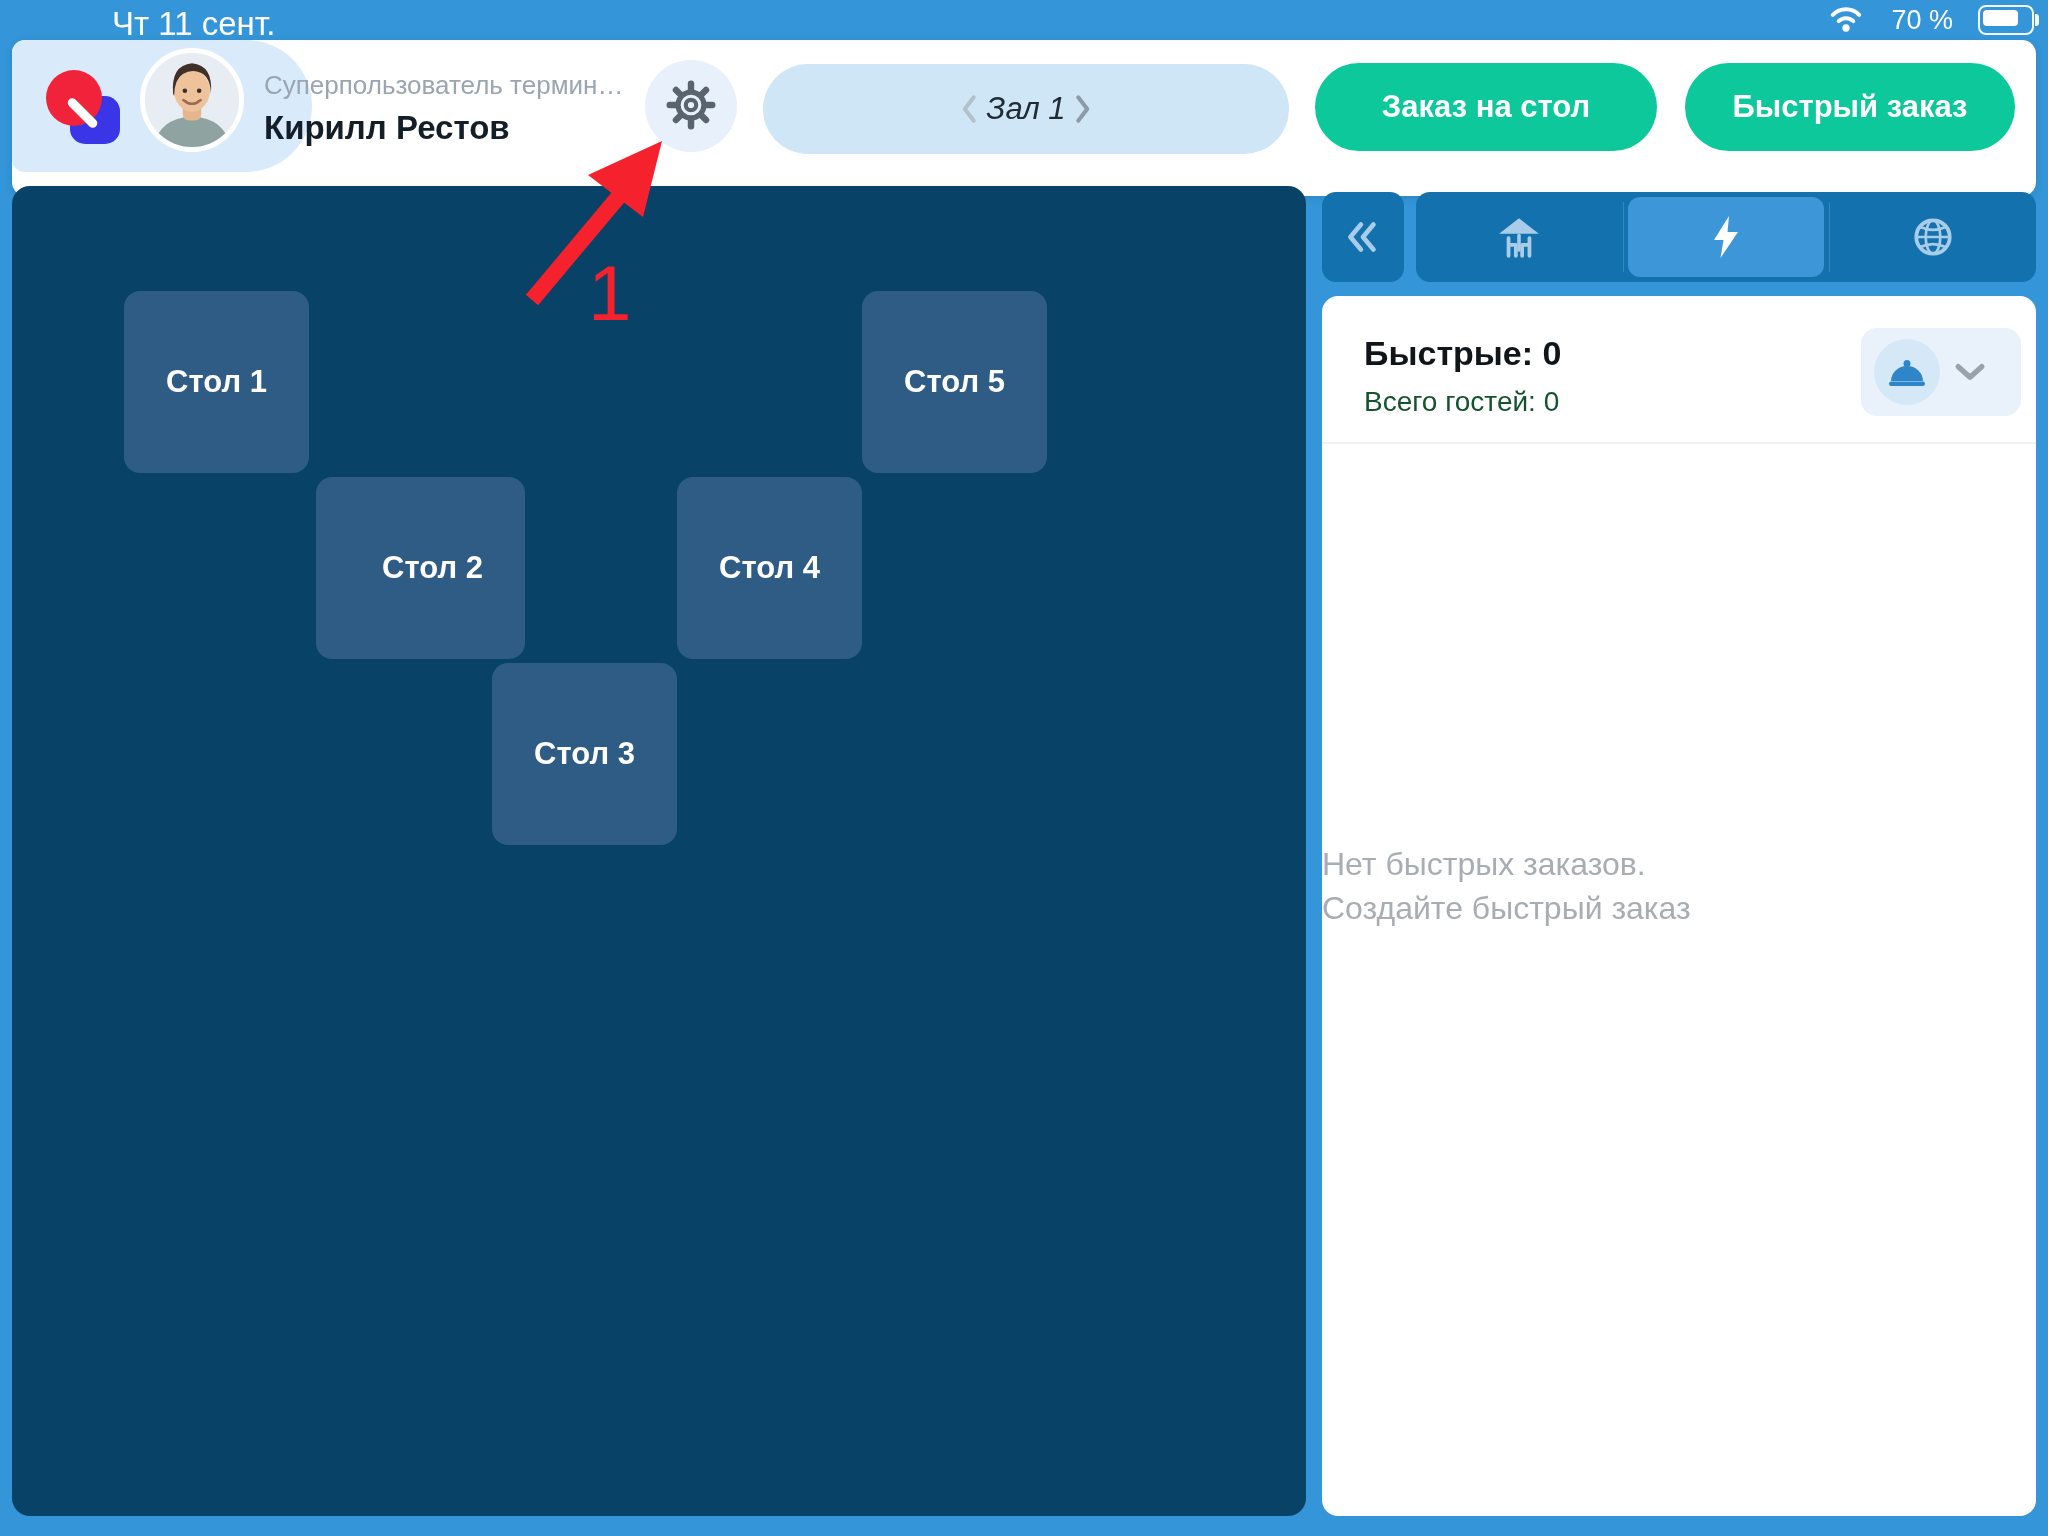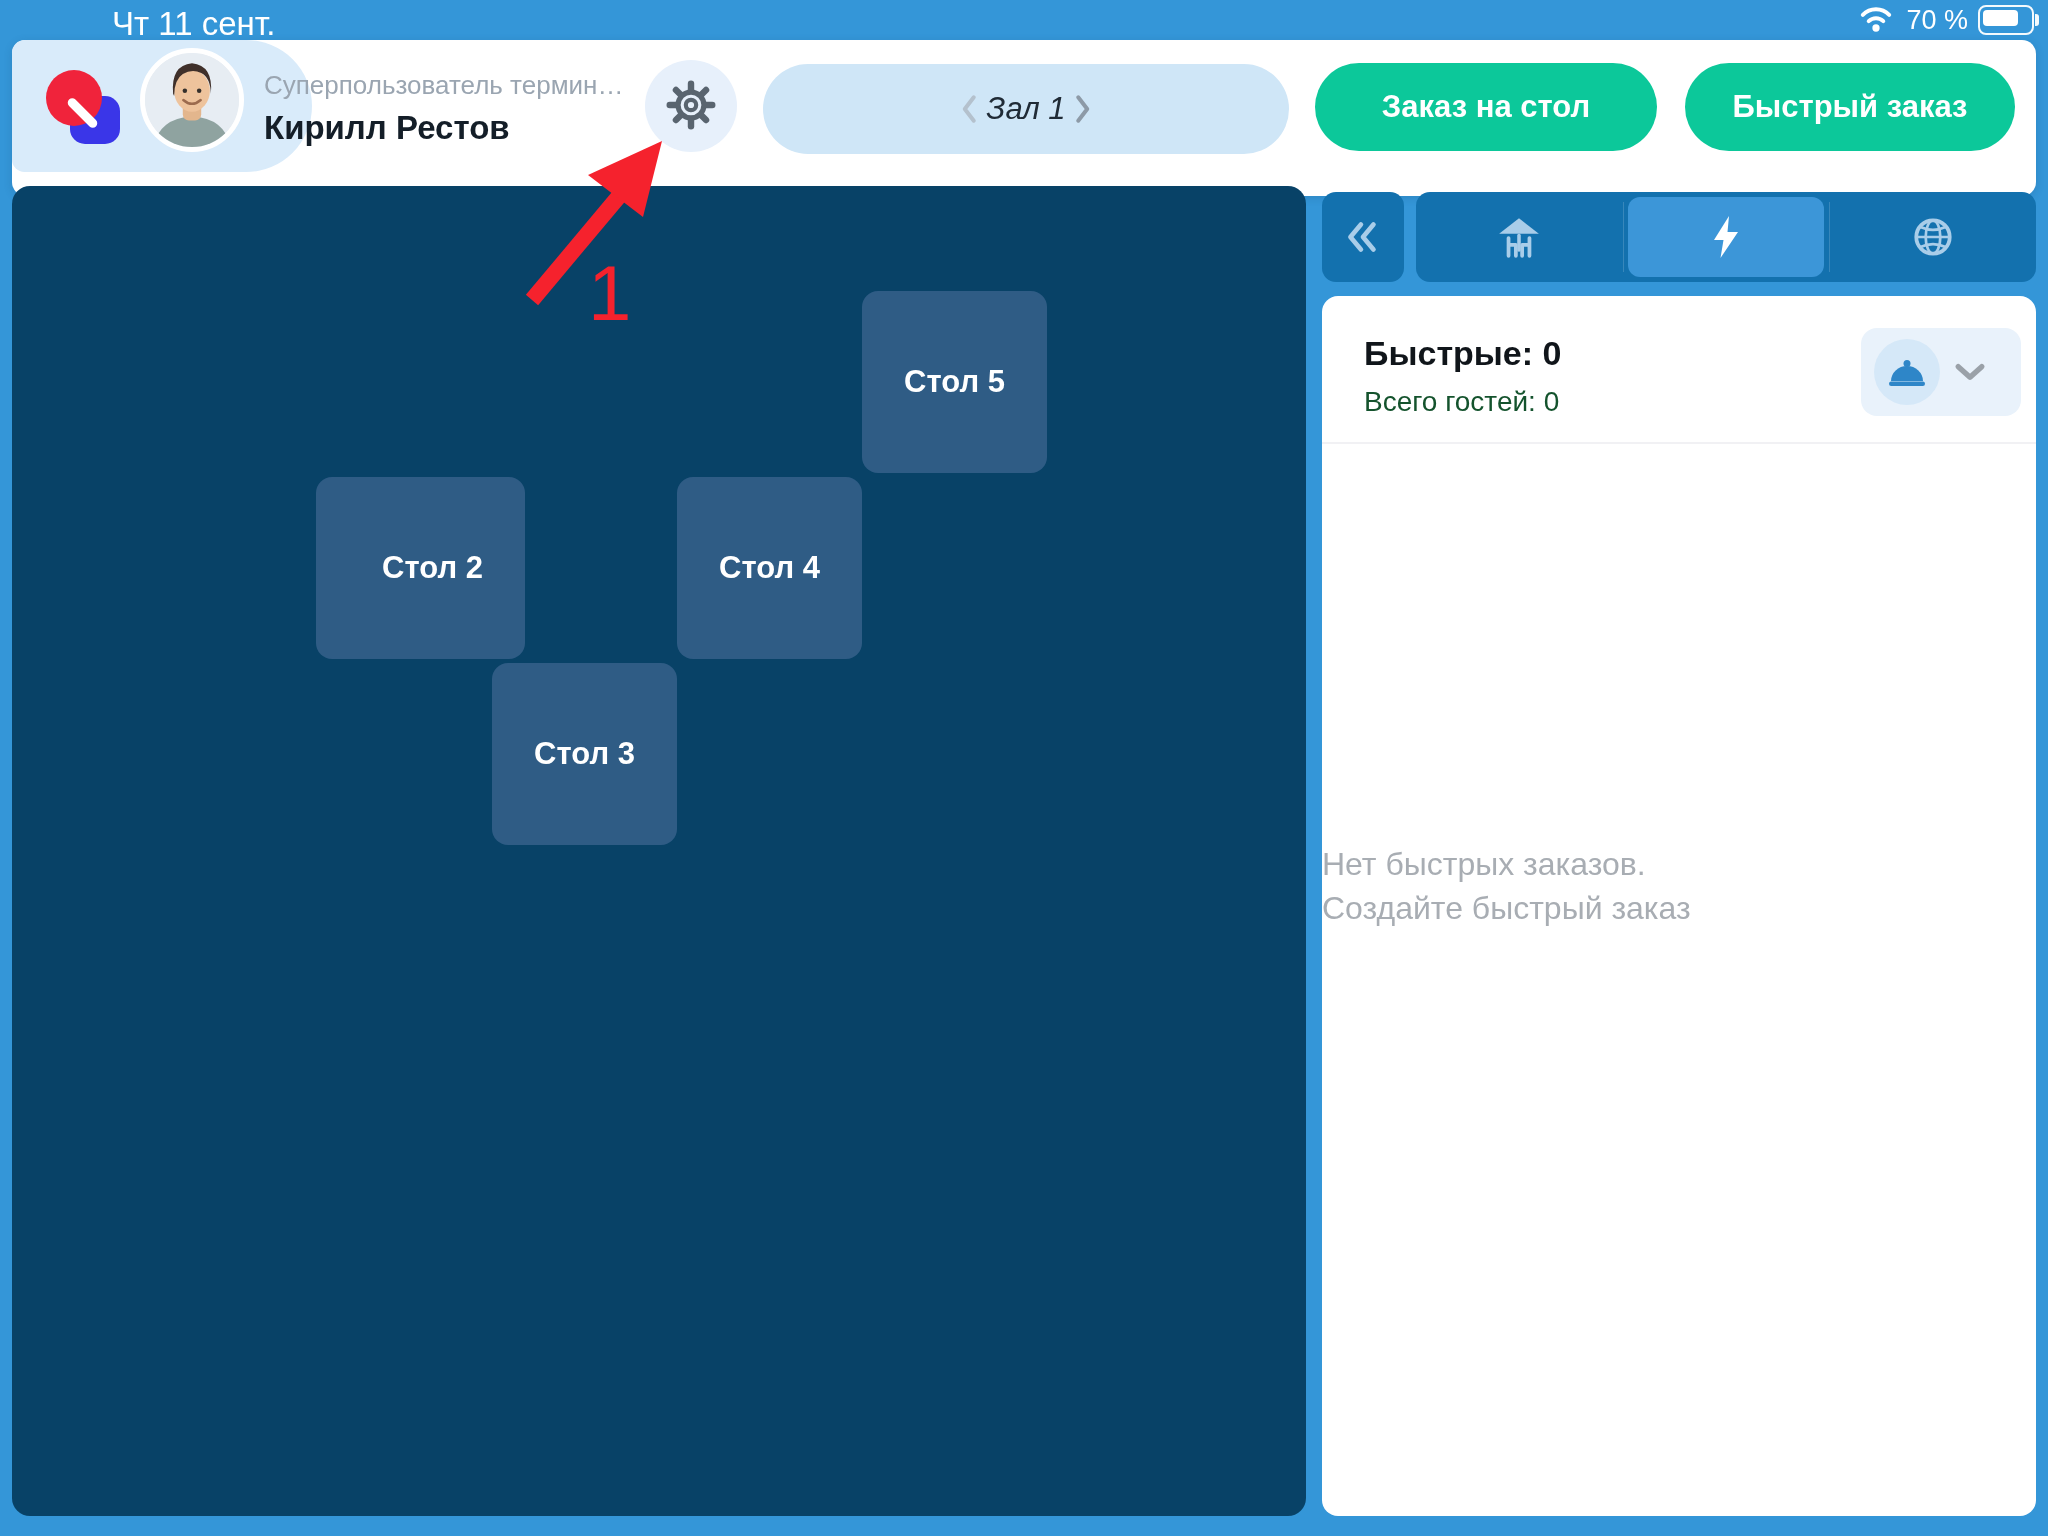--- a/index.html
+++ b/index.html
@@ -15,21 +15,21 @@
     --red:#f5222d;
   }
   html,body{margin:0;padding:0;}
   body{font-family:"Liberation Sans",sans-serif;background:var(--app-blue);}
   .screen{position:relative;width:2048px;height:1536px;background:var(--app-blue);overflow:hidden;}
 
   
   .status-bar{position:absolute;left:0;top:0;width:100%;height:40px;color:#fff;}
   .sb-time{position:absolute;left:26px;top:5px;font-size:27px;font-weight:700;margin-top:47px;}
   .sb-date{position:absolute;left:112px;top:5px;font-size:33px;font-weight:500;}
-  .sb-right{position:absolute;right:14px;top:0;height:40px;display:flex;align-items:center;gap:10px;}
+  .sb-right{position:absolute;right:14px;top:0;height:40px;display:flex;align-items:center;gap:25px;}
   .sb-batt-label{font-size:27px;font-weight:500;}
   .battery{position:relative;width:52px;height:26px;border:2px solid rgba(255,255,255,.95);border-radius:8px;}
   .battery-fill{position:absolute;left:3px;top:3px;width:68%;height:16px;border-radius:4px;background:#fff;}
   .battery-tip{position:absolute;right:-7px;top:7px;width:4px;height:12px;border-radius:0 3px 3px 0;background:rgba(255,255,255,.95);}
 
   
   .header{position:absolute;left:12px;top:40px;width:2024px;height:156px;background:#fff;
     border-radius:14px;box-shadow:0 2px 8px rgba(20,60,100,.18);}
   .blob{position:absolute;left:0;top:0;width:300px;height:132px;background:var(--lightblob);
     border-radius:18px 95px 95px 18px;}
@@ -173,20 +173,21 @@
           <polyline points="5.5,6 14,17 5.5,28" fill="none" stroke="#8d9aa7" stroke-width="3.8" stroke-linecap="round" stroke-linejoin="round"></polyline>
         </svg>
       </button>
     </div>
 
     <button class="btn-green btn-quick">Быстрый заказ</button>
     <button class="btn-green btn-order">Заказ на стол</button>
   </header>
 
   <main class="floor">
+    <div class="table t1">Стол 1</div>
     <div class="table t2">Стол 2</div>
     <div class="table t3">Стол 3</div>
     <div class="table t4">Стол 4</div>
     <div class="table t5">Стол 5</div>
   </main>
 
   <button class="collapse-btn">
     <svg width="46" height="46" viewBox="0 0 44 44">
       <polyline points="20,10 10,22 20,34" fill="none" stroke="#a9cde9" stroke-width="4.5" stroke-linecap="round" stroke-linejoin="round"></polyline>
       <polyline points="32,10 22,22 32,34" fill="none" stroke="#a9cde9" stroke-width="4.5" stroke-linecap="round" stroke-linejoin="round"></polyline>

